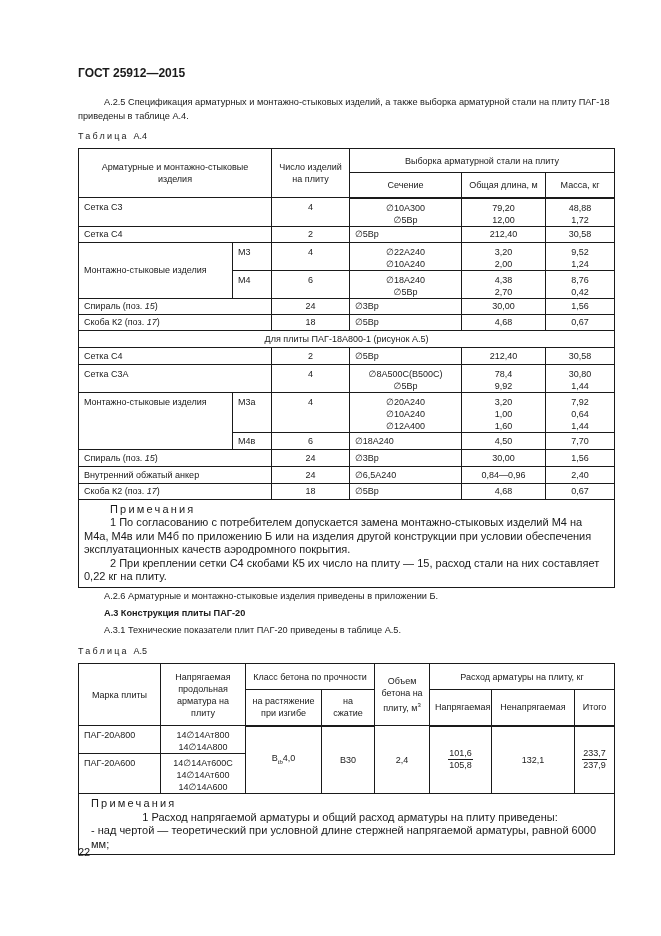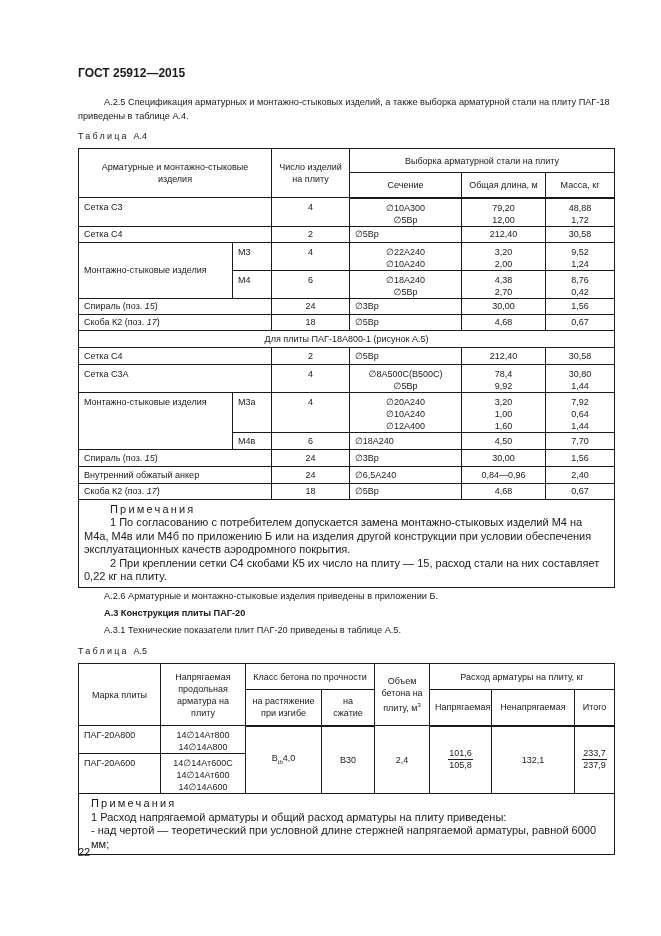--- a/index.html
+++ b/index.html
@@ -232,21 +232,21 @@
   </tr>
   <tr style="height:40px;">
     <td class="t">ПАГ-20А600</td>
     <td class="t ml">14∅14Ат600С
 14∅14Ат600
 14∅14А600</td>
   </tr>
   <tr style="height:44px;">
     <td class="notes" colspan="8" style="padding-left:12px;">
       <span class="spaced" style="display:block;">Примечания</span>
-      <span style="display:block;">1  Расход напрягаемой арматуры и общий расход арматуры на плиту приведены:</span>
+      <span style="display:block;text-align:center;">1  Расход напрягаемой арматуры и общий расход арматуры на плиту приведены:</span>
       <span style="display:block;">- над чертой — теоретический при условной длине стержней напрягаемой арматуры, равной 6000 мм;</span>
     </td>
   </tr>
 </tbody>
   </table>
 
 <div class="abs pageno">22</div>
 
 <style>
   .ml { white-space:pre-line;text-align:center; }

